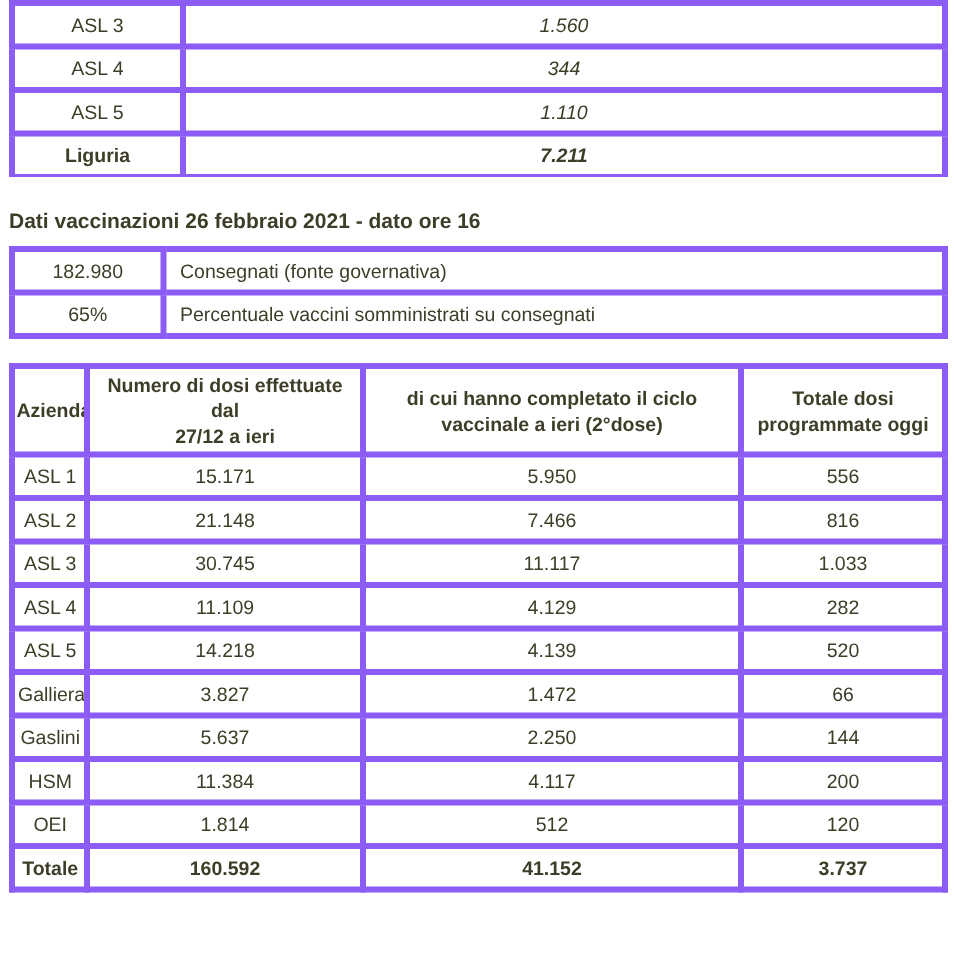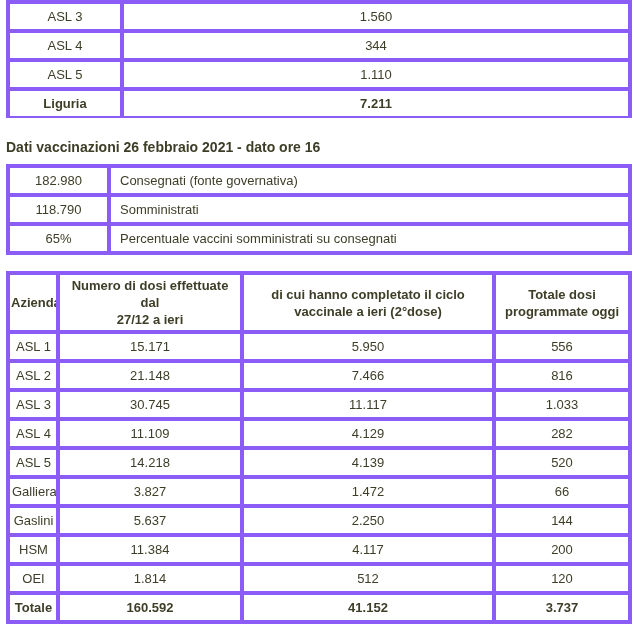--- a/index.html
+++ b/index.html
@@ -29,21 +29,21 @@
     padding: 5px 2px 0 2px;
     text-align: center;
     overflow: hidden;
     white-space: nowrap;
   }
 
   
   .top-table-clip { height: 118px; overflow: hidden; }
   .top-table { width: 622px; margin-top: -28px; }
   .top-table .c1 { width: 114px; }
-  .top-table .c2 { width: 508px; }
+  .top-table .c2 { width: 508px; font-style: italic; }
   .top-table .stub td { height: 28px; }
 
   .bold-row td { font-weight: bold; }
 
   
   .heading {
     margin: 21px 0 0 6px;
     font-size: 14px;
     line-height: 16px;
     font-weight: bold;
@@ -104,24 +104,20 @@
 
   <div class="heading">Dati vaccinazioni 26 febbraio 2021 - dato ore 16</div>
 
   <table class="summary-table">
     <tbody>
         <tr>
       <td class="c1">182.980</td>
       <td class="c2">Consegnati (fonte governativa)</td>
     </tr>
     <tr>
-      <td class="c1">118.790</td>
-      <td class="c2">Somministrati</td>
-    </tr>
-    <tr>
       <td class="c1">65%</td>
       <td class="c2">Percentuale vaccini somministrati su consegnati</td>
     </tr>
   </tbody>
     </table>
 
   <table class="doses-table">
     <tbody>
         <tr class="hdr">
       <td class="c1">

